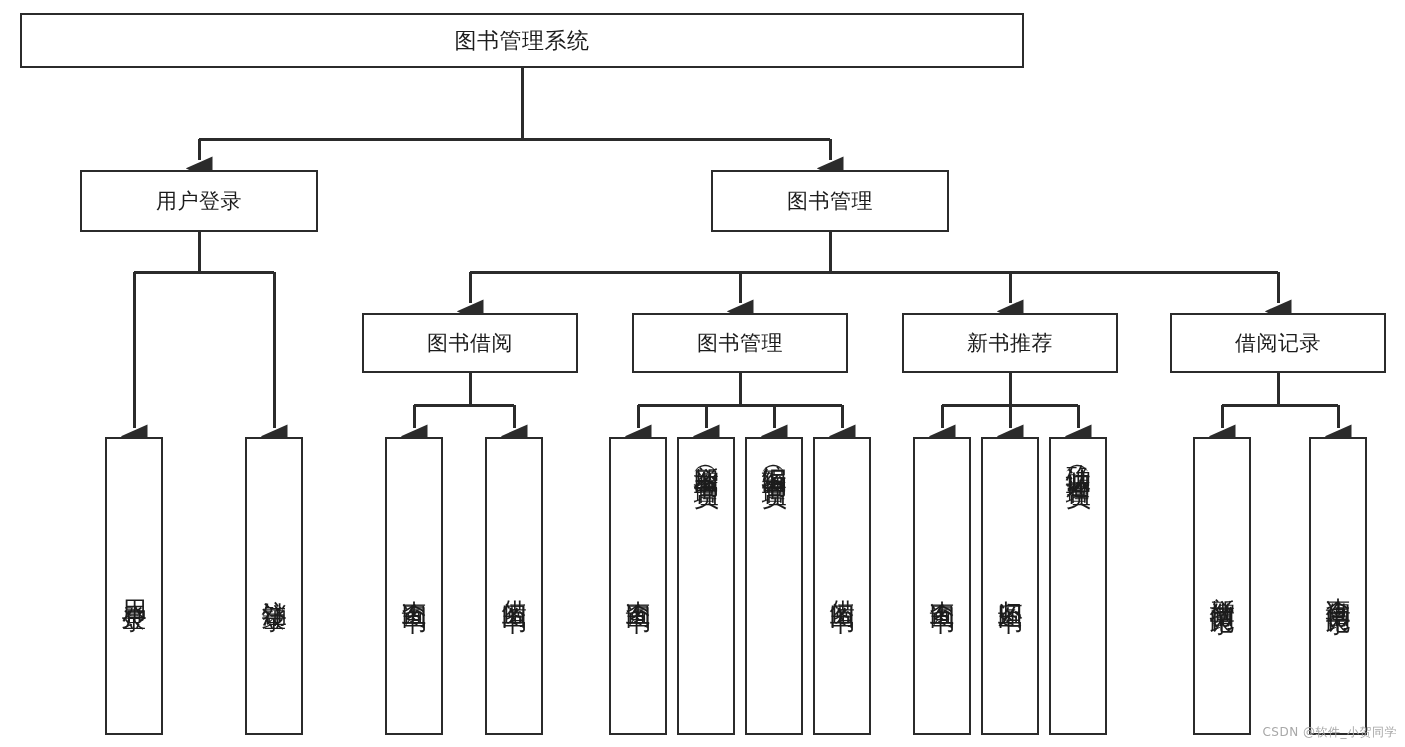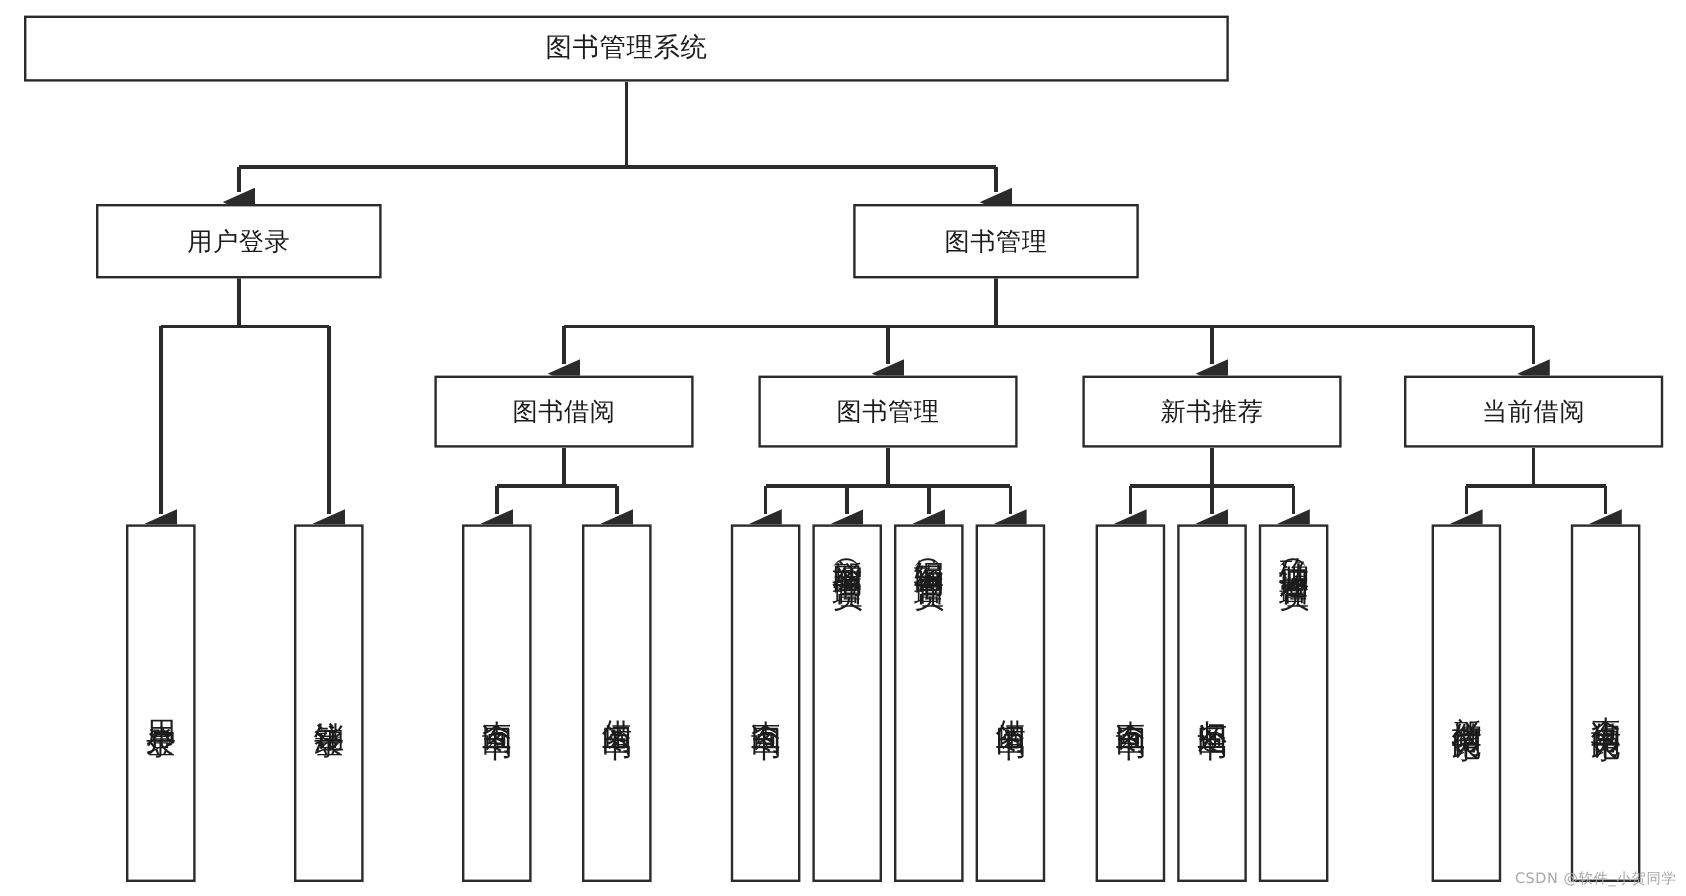--- a/index.html
+++ b/index.html
@@ -151,21 +151,21 @@
 
   <div class="node horiz" id="node-book-borrow" style="left:632px; top:313px; width:216px; height:60px;">
     <span class="label">图书管理</span>
   </div>
 
   <div class="node horiz" id="node-current-borrow" style="left:902px; top:313px; width:216px; height:60px;">
     <span class="label">新书推荐</span>
   </div>
 
   <div class="node horiz" id="node-borrow-record" style="left:1170px; top:313px; width:216px; height:60px;">
-    <span class="label">当前借阅</span>
+    <span class="label">借阅记录</span>
   </div>
 
   <div class="node vert centered" id="leaf-0" style="left:105px; top:437px; width:58px; height:298px;">
     <span class="label">用户登录</span>
   </div>
 
   <div class="node vert centered" id="leaf-1" style="left:245px; top:437px; width:58px; height:298px;">
     <span class="label">注销登录</span>
   </div>
 

